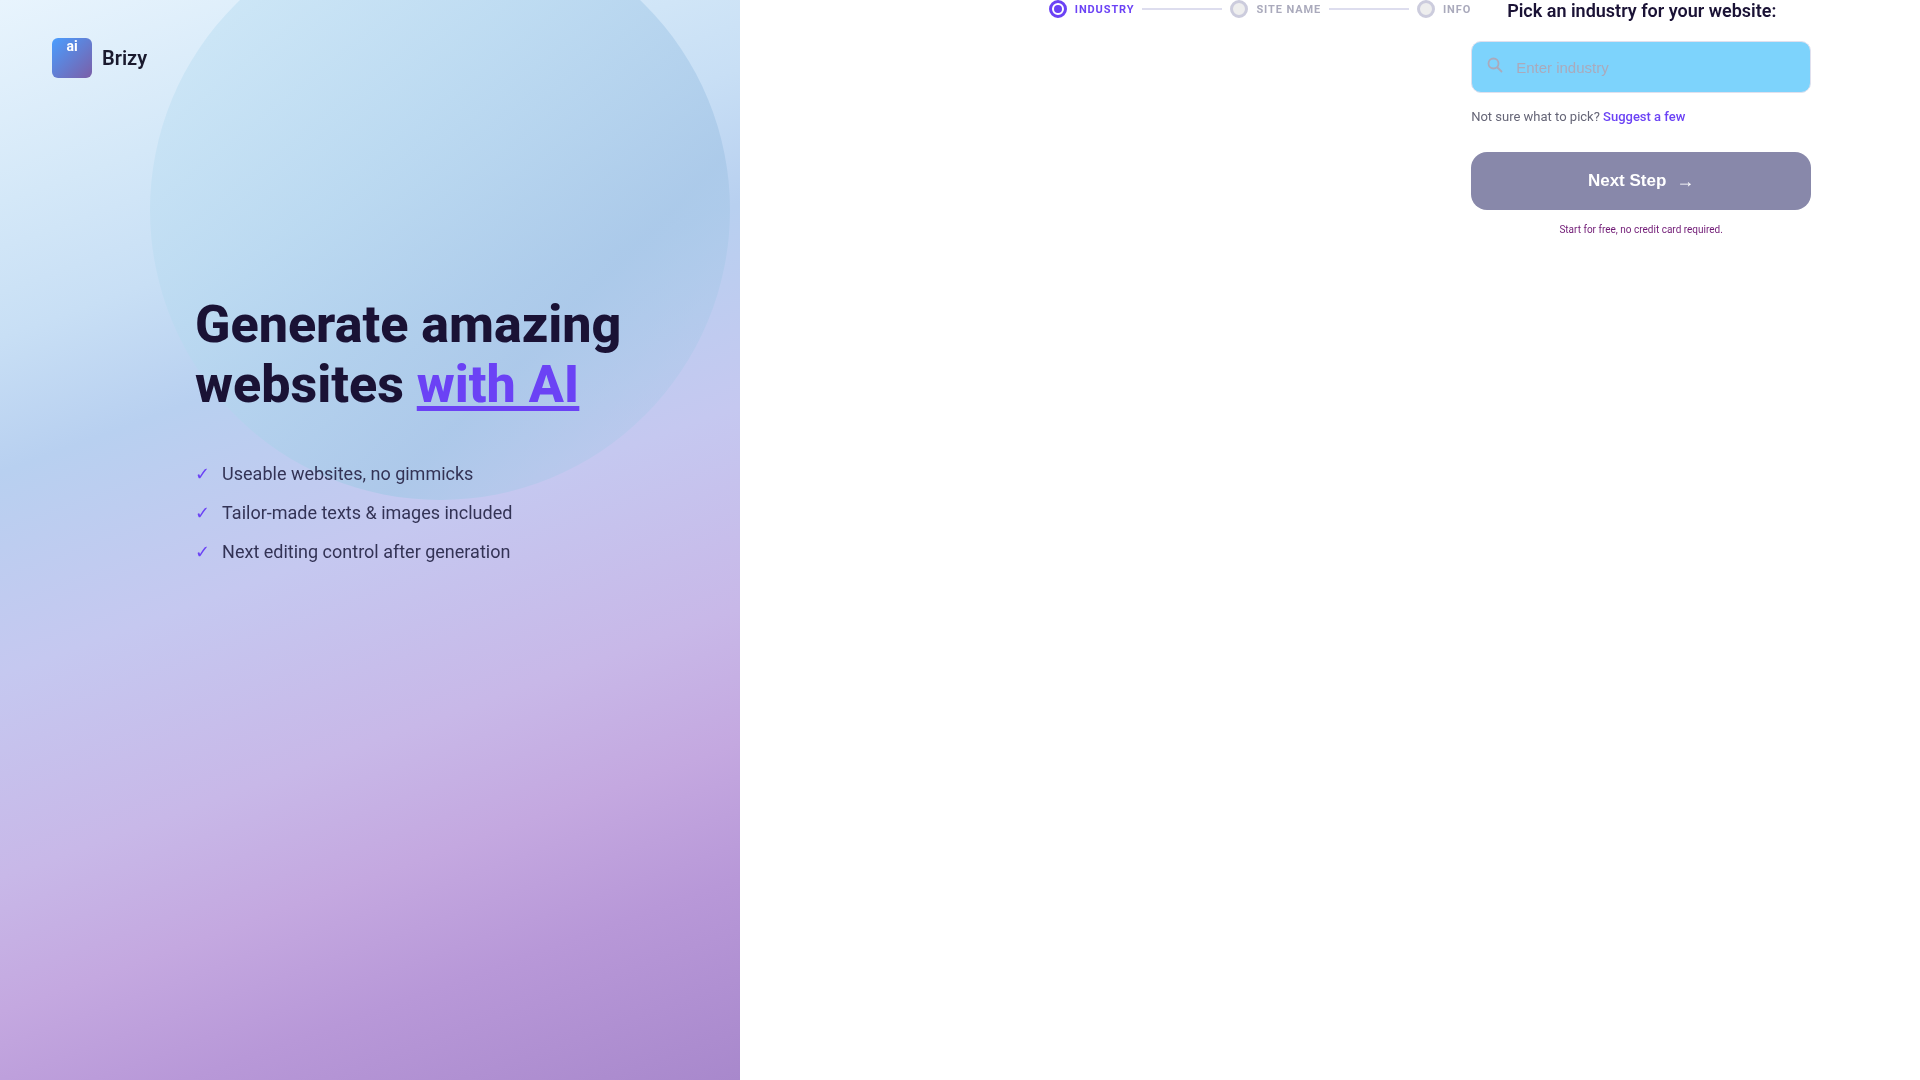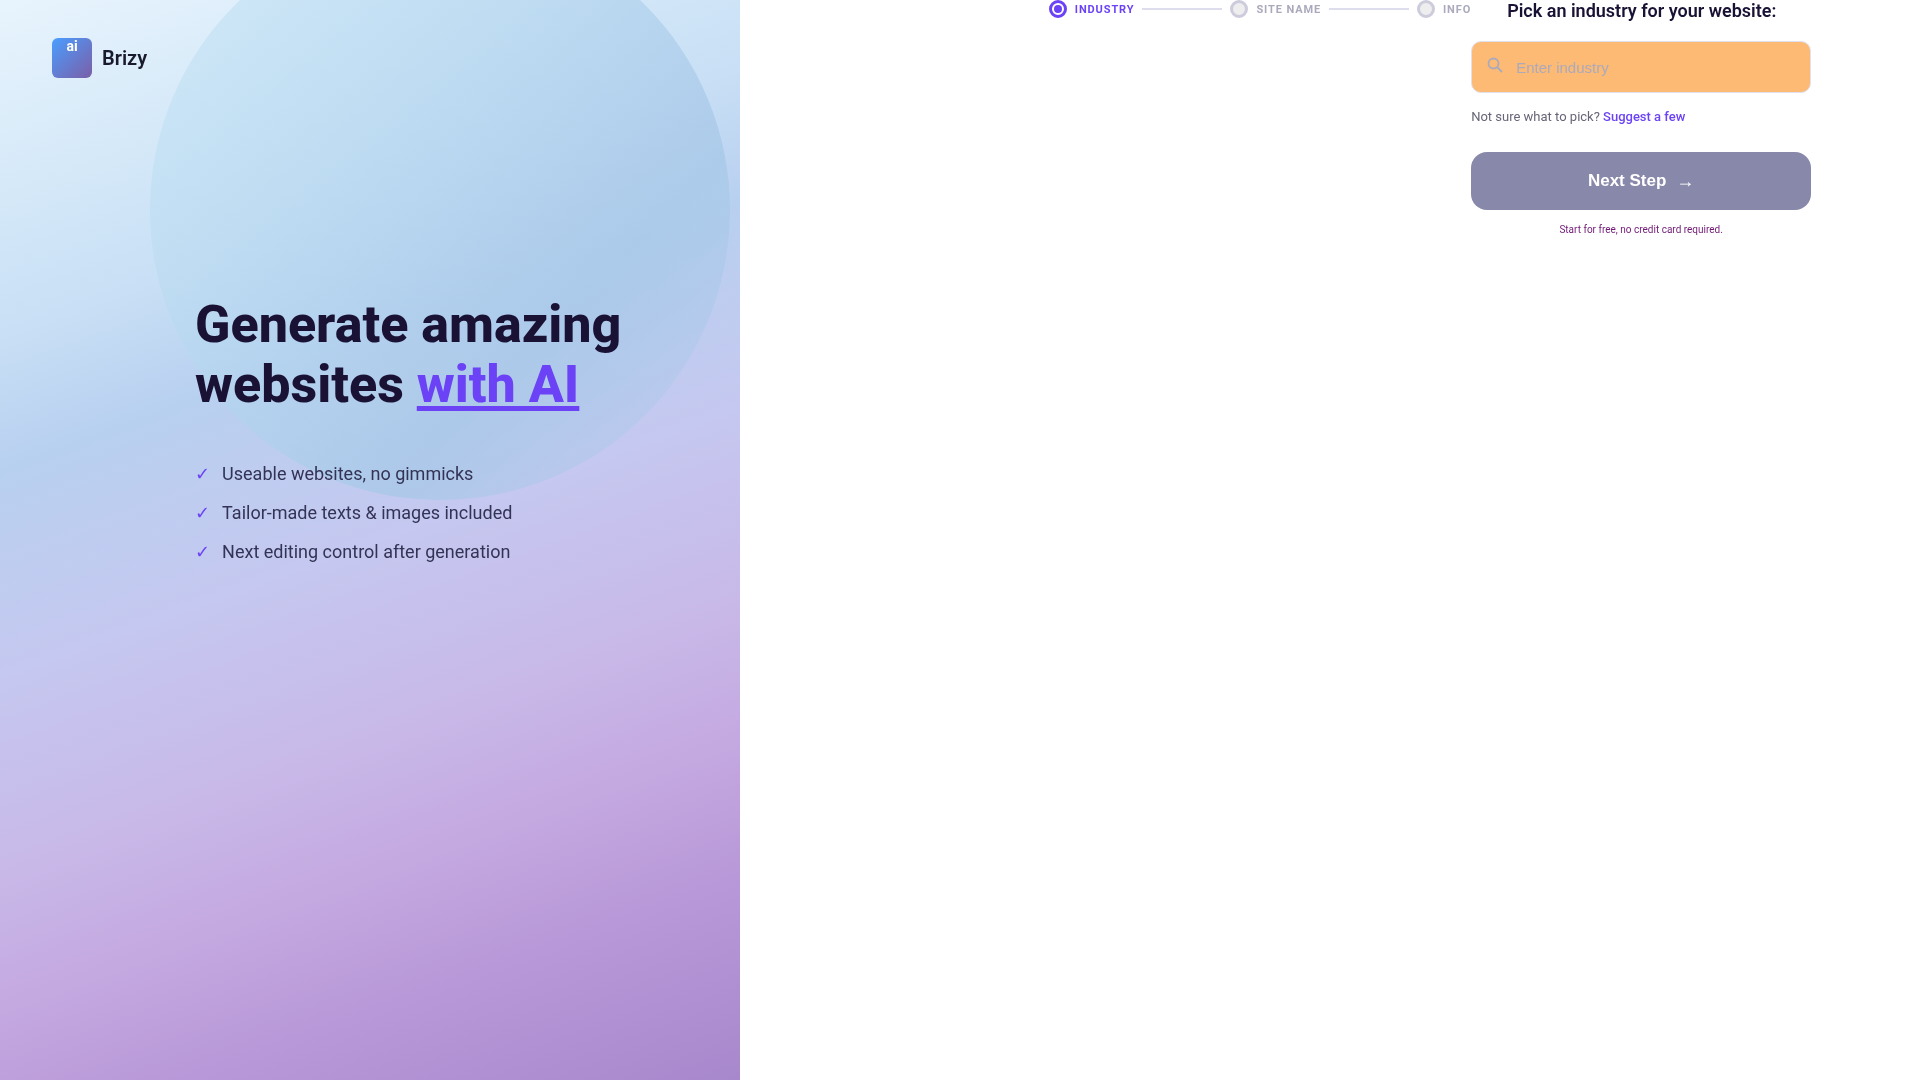--- a/index.html
+++ b/index.html
@@ -228,21 +228,21 @@
 
     .search-input {
       width: 100%;
       height: 52px;
       border: 1.5px solid #e0e0ee;
       border-radius: 10px;
       padding: 0 16px 0 44px;
       font-size: 15px;
       color: #666;
       outline: none;
-      background: #fdba74;
+      background: #7dd3fc;
       transition: border-color 0.2s;
     }
 
     .search-input::placeholder {
       color: #aaaabc;
     }
 
     .suggest-text {
       font-size: 13px;
       color: #666677;

